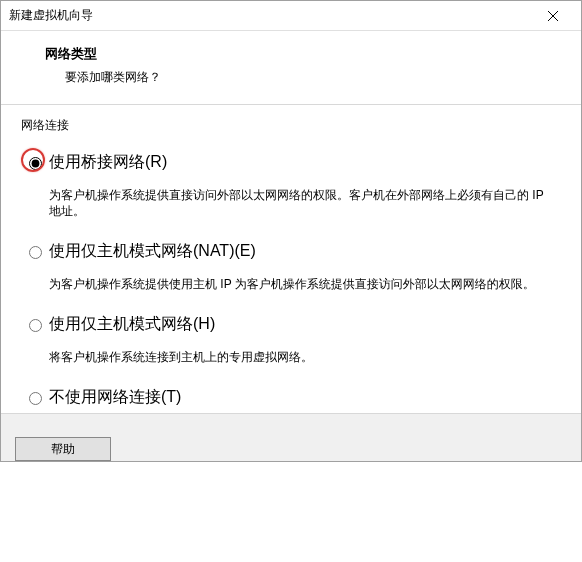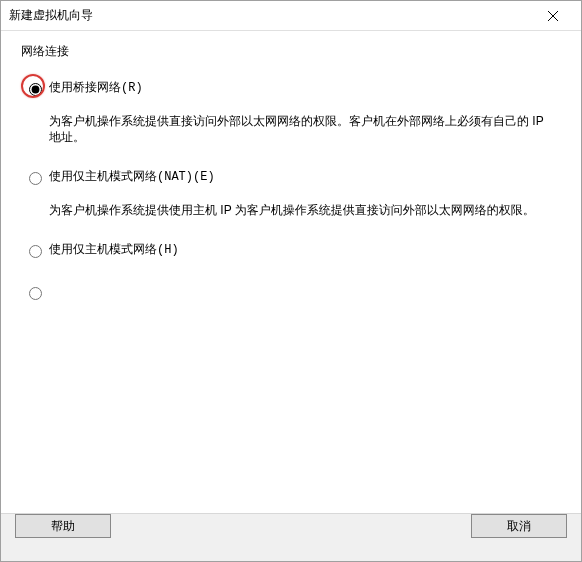--- a/index.html
+++ b/index.html
@@ -5,21 +5,21 @@
   * { box-sizing: border-box; }
   body {
     margin: 0;
     font-family: "Microsoft YaHei", "SimSun", Tahoma, sans-serif;
     font-size: 12px;
     background: #fff;
     color: #000;
   }
   .dialog {
     width: 582px;
-    height: 562px;
+    height: 462px;
     border: 1px solid #a0a0a0;
     background: #fff;
     position: relative;
     display: flex;
     flex-direction: column;
   }
   .titlebar {
     height: 30px;
     display: flex;
     align-items: center;
@@ -95,36 +95,35 @@
   input[type="radio"] {
     width: 13px;
     height: 13px;
     margin: 2px 0 0 0;
     accent-color: #000;
   }
   .radio-text {
     flex: 1;
   }
   .radio-label {
-    font-size: 12px;
+    font-size: 16px;
     line-height: 18px;
     padding-top: 1px;
-    font-family: Liberation Mono, monospace;
   }
   .radio-desc {
     font-size: 12px;
     line-height: 16px;
     margin-top: 16px;
     padding-right: 8px;
   }
   .footer {
     height: 48px;
     border-top: 1px solid #d8d8d8;
     display: flex;
-    align-items: flex-start;
+    align-items: flex-end;
     padding: 0 14px;
     gap: 4px;
     background: #f0f0f0;
   }
   .footer .spacer { flex: 1; }
   .btn {
     min-width: 96px;
     height: 24px;
     border: 1px solid #888;
     background: #e1e1e1;
@@ -144,20 +143,24 @@
   <div class="titlebar">
     <span class="titlebar-title">新建虚拟机向导</span>
     <div class="close-btn">
       <svg viewBox="0 0 10 10">
         <line x1="0" y1="0" x2="10" y2="10" stroke="#000" stroke-width="1"></line>
         <line x1="10" y1="0" x2="0" y2="10" stroke="#000" stroke-width="1"></line>
       </svg>
     </div>
   </div>
 
+  <div class="header">
+    <div class="header-title">网络类型</div>
+    <div class="header-sub">要添加哪类网络？</div>
+  </div>
 
   <div class="content">
     <div class="group-label">网络连接</div>
 
     <div class="radio-block">
       <div class="radio-wrap">
         <div class="radio-ring"></div>
         <input type="radio" name="net" checked="" style="">
       </div>
       <div class="radio-text">
@@ -175,30 +178,33 @@
         <div class="radio-desc">为客户机操作系统提供使用主机 IP 为客户机操作系统提供直接访问外部以太网网络的权限。</div>
       </div>
     </div>
 
     <div class="radio-block">
       <div class="radio-wrap">
         <input type="radio" name="net" style="">
       </div>
       <div class="radio-text">
         <div class="radio-label">使用仅主机模式网络(H)</div>
+        <div class="radio-desc">将客户机操作系统连接到主机上的专用虚拟网络。</div>
       </div>
     </div>
 
     <div class="radio-block">
       <div class="radio-wrap">
         <input type="radio" name="net" style="">
+      </div>
+      <div class="radio-text">
+        <div class="radio-label">不使用网络连接(T)</div>
       </div>
     </div>
 
   </div>
 
   <div class="footer">
     <button class="btn">帮助</button>
     <div class="spacer"></div>
-    <button class="btn">取消</button>
   </div>
 
 </div>
 
 </body></html>

